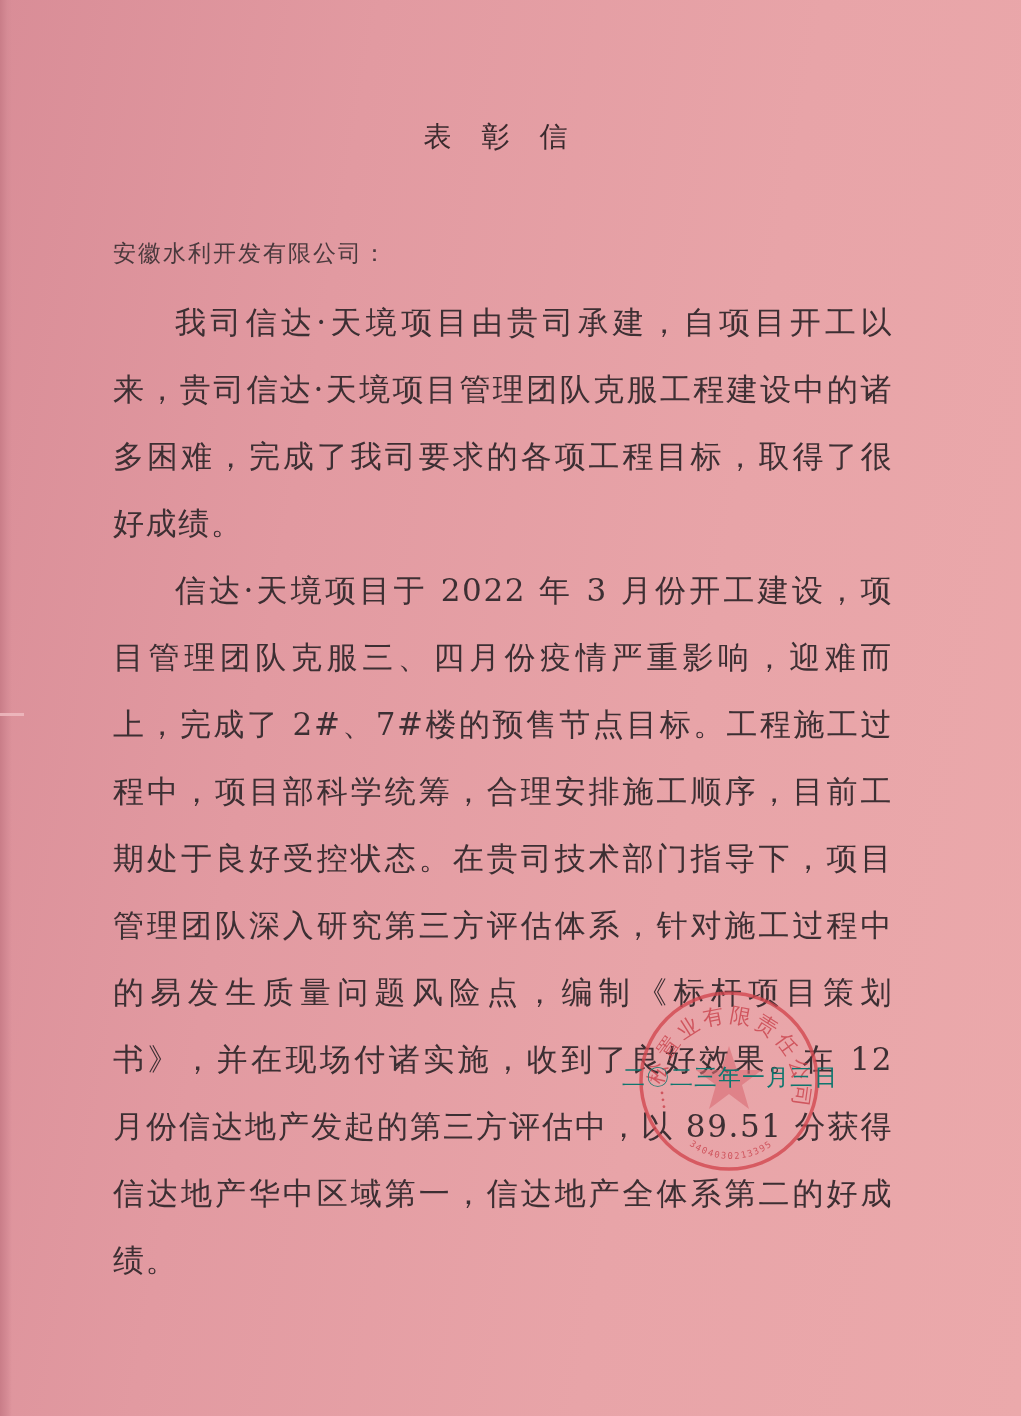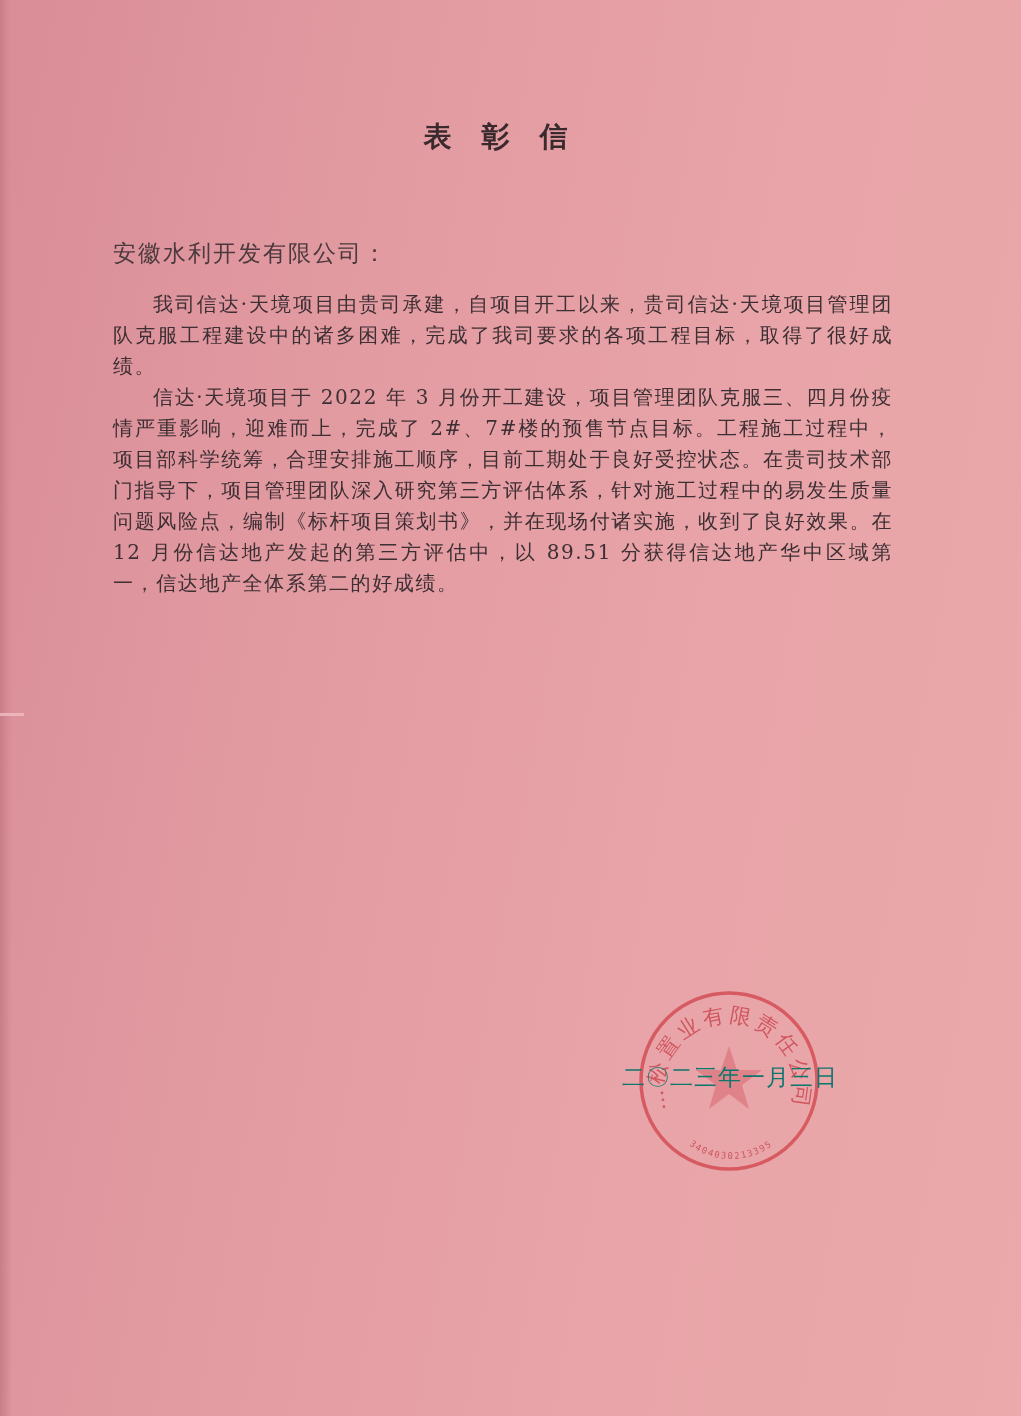--- a/index.html
+++ b/index.html
@@ -26,40 +26,40 @@
     left: 0; top: 713px;
     width: 24px; height: 3px;
     background: rgba(240,190,195,0.8);
   }
   .title {
     position: absolute;
     left: 0; right: 0;
     top: 118px;
     text-align: center;
     font-size: 28px;
-    font-weight: bold;
+    font-weight: normal;
     letter-spacing: 30px;
     color: #3a2a2e;
   }
   .salutation {
     position: absolute;
     left: 113px;
     top: 238px;
     font-size: 23px;
     letter-spacing: 2px;
     color: #4a393d;
     text-align: center;
   }
   .body-text {
     position: absolute;
     left: 113px;
     top: 289px;
     width: 780px;
-    font-size: 20px;
-    line-height: 31px;
+    font-size: 31px;
+    line-height: 67px;
     color: #3d2f33;
   }
   .para {
     margin: 0;
     text-indent: 2em;
     text-align: justify;
     letter-spacing: 1.6px;
   }
   .signature-date {
     position: absolute;

